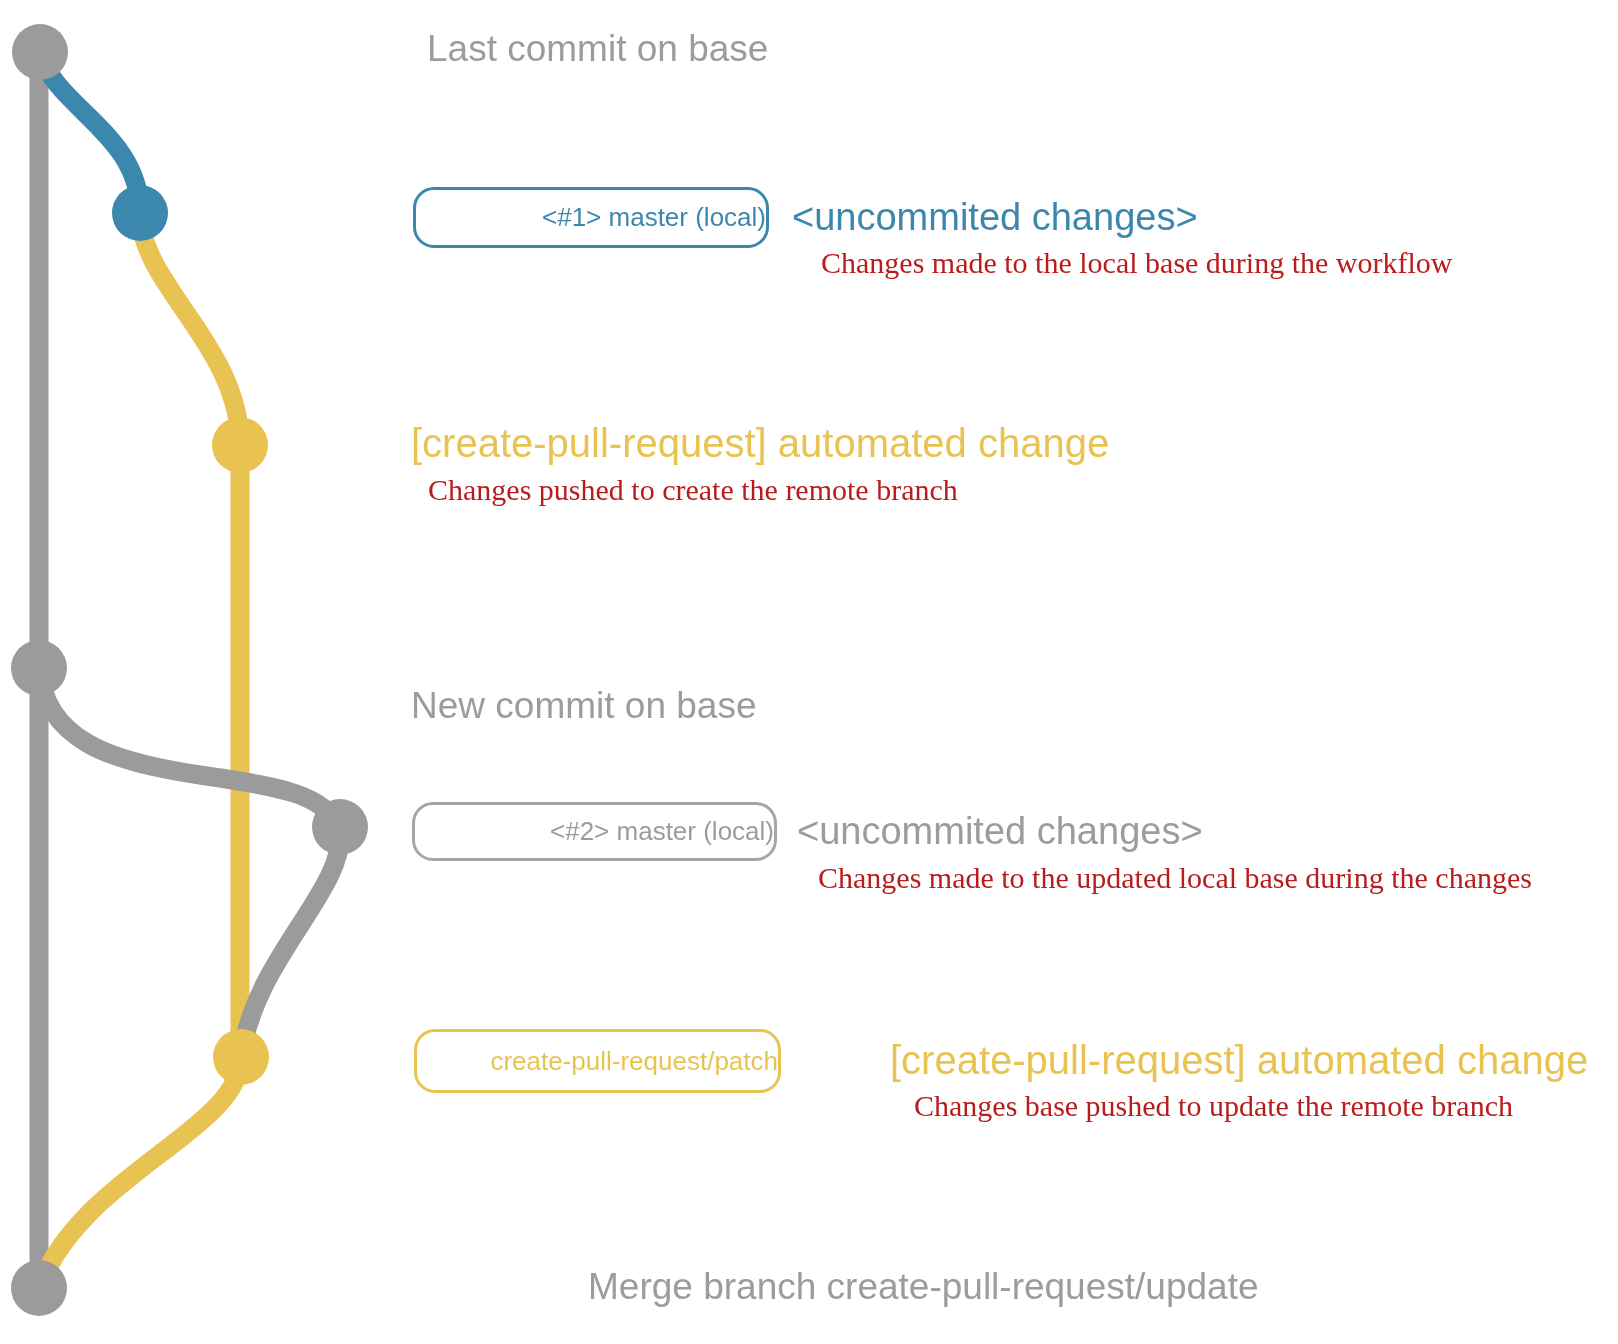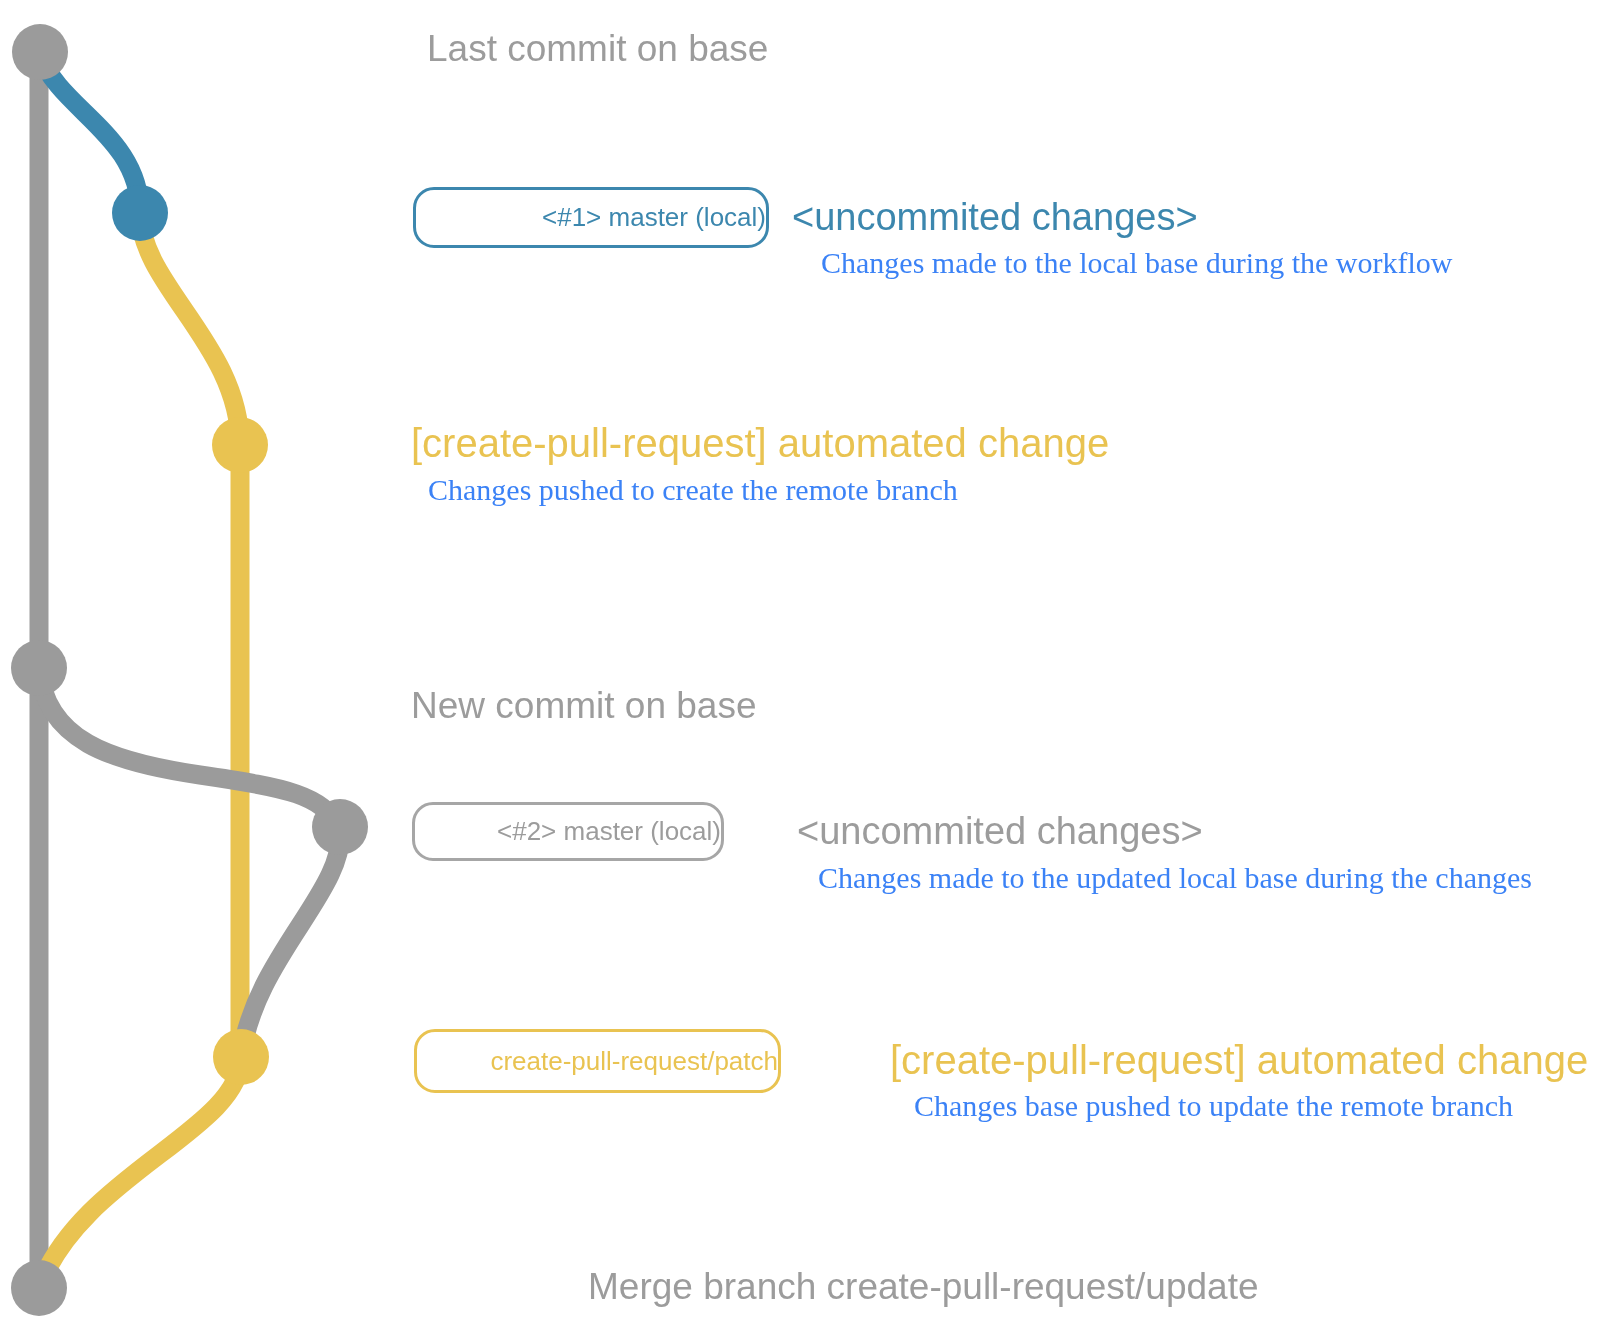--- a/index.html
+++ b/index.html
@@ -35,21 +35,21 @@
     white-space: nowrap;
     transform: translateY(-52%);
   }
   .annotation.blue   { color: #3C87AE; font-size: 38px; }
   .annotation.gray   { color: #9C9C9C; font-size: 38px; }
   .annotation.gray-sm{ color: #9C9C9C; font-size: 37px; }
   .annotation.yellow { color: #E9C351; font-size: 40px; }
   .description {
     position: absolute;
     font-family: "Liberation Serif", serif;
-    color: #3b82f6;
+    color: #b91c1c;
     font-size: 30px;
     white-space: nowrap;
     transform: translateY(-52%);
     text-align: center;
   }
   .badge {
     position: absolute;
     box-sizing: border-box;
     display: flex;
     align-items: center;
@@ -64,21 +64,21 @@
   .badge.gray   { color: #9C9C9C; border-color: #A6A6A6; }
   .badge.yellow { color: #E9C351; border-color: #E9C351; }
 
   #heading-1 { left: 411px; top: 50px; margin-left: 16px; }
   #badge-1   { left: 413px; top: 187px; width: 356px; height: 61px; }
   #annot-2   { left: 792px; top: 218px; }
   #desc-2    { left: 821px; top: 264px; }
   #annot-3   { left: 411px; top: 444px; }
   #desc-3    { left: 428px; top: 491px; }
   #heading-4 { left: 411px; top: 676px; margin-top: 31px; }
-  #badge-5   { left: 412px; top: 802px; width: 312px; height: 59px; }
+  #badge-5   { left: 412px; top: 802px; width: 365px; height: 59px; }
   #annot-5   { left: 797px; top: 832px; }
   #desc-5    { left: 818px; top: 879px; }
   #badge-6   { left: 414px; top: 1029px; width: 367px; height: 64px; }
   #annot-6   { left: 890px; top: 1061px; }
   #desc-6    { left: 914px; top: 1107px; }
   #badge-7   { left: 413px; top: 1258px; width: 155px; height: 59px; }
   #annot-7   { left: 588px; top: 1288px; }
 </style>
 </head>
 <body>

